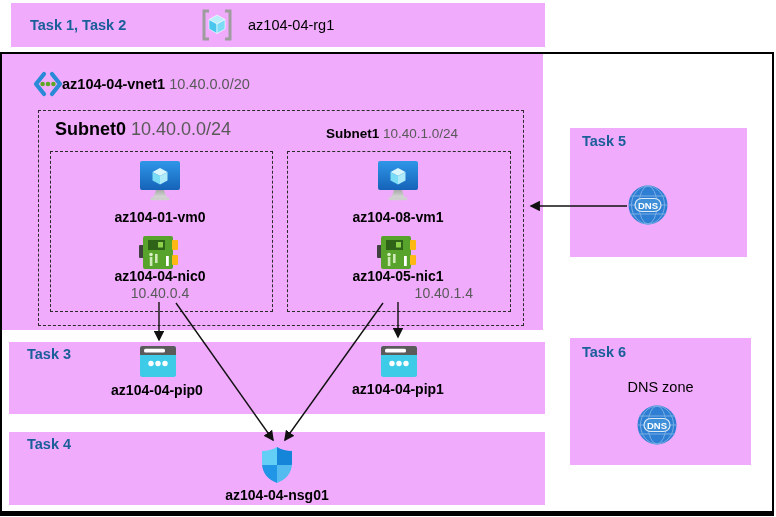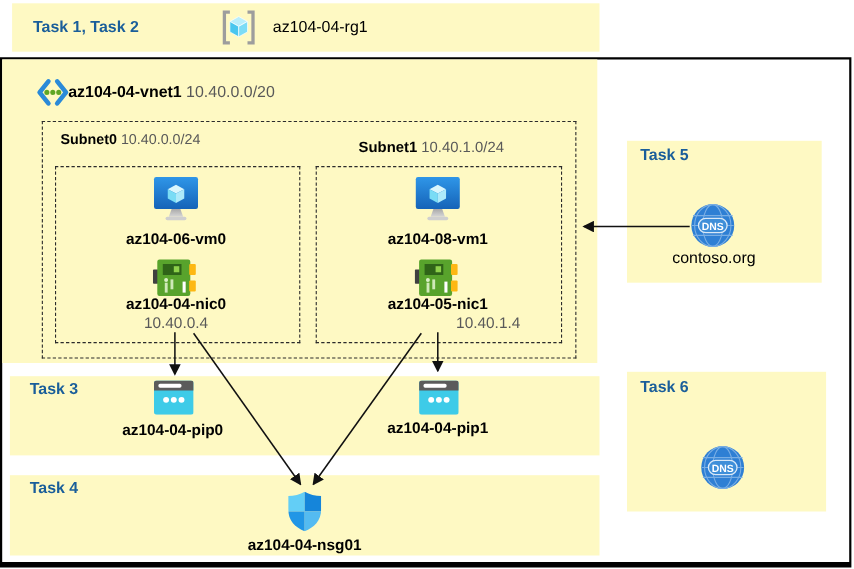--- a/index.html
+++ b/index.html
@@ -3,26 +3,26 @@
 <meta charset="utf-8">
 <style>
   html,body{margin:0;padding:0;}
   body{
     width:776px;height:517px;position:relative;overflow:hidden;
     background:#ffffff;
     font-family:"Liberation Sans", sans-serif;
     -webkit-font-smoothing:antialiased;
   }
   .abs{position:absolute;}
-  .panel{background:#fef9c3;}
+  .panel{background:#f0abfc;}
   .task-label{color:#1a5e9a;font-weight:700;font-size:14.5px;}
   .res-label{font-weight:700;font-size:14px;color:#000;text-align:center;}
   .muted{color:#595959;font-weight:400;}
   .big-label{font-weight:400;font-size:14.5px;color:#000;}
-  .sub-label{font-size:13px;font-weight:700;color:#000;white-space:nowrap;}
+  .sub-label{font-size:18px;font-weight:700;color:#000;white-space:nowrap;}
   .center{text-align:center;}
   .frame{
     border:2px solid #000;border-bottom-width:5px;box-sizing:border-box;
   }
   .dashed{border:1px dashed #2b2b2b;box-sizing:border-box;}
   svg{display:block;}
   #arrow-layer{position:absolute;left:0;top:0;pointer-events:none;}
 </style>
 </head>
 <body>
@@ -94,21 +94,21 @@
 <div class="abs" style="left:137px;top:157px;">
   <svg width="46" height="46" viewBox="0 0 46 46">
     <rect x="3" y="4" width="40" height="29" rx="2" fill="url(#vmface)"></rect>
     <polygon points="23,11 30.5,15 23,19 15.5,15" fill="#d9f6fd"></polygon>
     <polygon points="15.5,15 23,19 23,27.5 15.5,23.5" fill="#7adcf5"></polygon>
     <polygon points="30.5,15 23,19 23,27.5 30.5,23.5" fill="#aeeafa"></polygon>
     <polygon points="19,33 27,33 29.5,40 16.5,40" fill="url(#standg)"></polygon>
     <rect x="13.5" y="40" width="19" height="3.2" rx="1.6" fill="#cfcfcf"></rect>
   </svg>
 </div>
-<div class="abs res-label" style="left:85px;top:209px;width:150px;">az104-06-vm0</div>
+<div class="abs res-label" style="left:85px;top:209px;width:150px;">az104-01-vm0</div>
 <div class="abs" style="left:139px;top:234px;">
   <svg width="40" height="37" viewBox="0 0 40 37">
     <rect x="0" y="11" width="5" height="13" rx="1" fill="#404040"></rect>
     <rect x="4" y="2" width="30" height="33" rx="2" fill="#58a32c"></rect>
     <rect x="33" y="6" width="6" height="10" rx="1" fill="#fdb813"></rect>
     <rect x="33" y="21" width="6" height="10" rx="1" fill="#fdb813"></rect>
     <rect x="9" y="6" width="17" height="10" fill="#2f6418"></rect>
     <rect x="19" y="8" width="5" height="5.5" fill="#8ed14b"></rect>
     <circle cx="12" cy="20.5" r="1.8" fill="#d8efc4"></circle>
     <rect x="10.8" y="23" width="2.6" height="9" fill="#cfe9b8"></rect>
@@ -195,25 +195,25 @@
       <circle cx="20" cy="20" r="19.5" fill="#2e7fd4"></circle>
       <ellipse cx="20" cy="20" rx="9" ry="19" fill="none" stroke="#79aee4" stroke-width="1"></ellipse>
       <ellipse cx="20" cy="20" rx="16.5" ry="19" fill="none" stroke="#79aee4" stroke-width="1"></ellipse>
       <line x1="2" y1="11" x2="38" y2="11" stroke="#79aee4" stroke-width="1"></line>
       <line x1="1" y1="20" x2="39" y2="20" stroke="#79aee4" stroke-width="1"></line>
       <line x1="2" y1="29" x2="38" y2="29" stroke="#79aee4" stroke-width="1"></line>
       <rect x="7" y="13.5" width="26" height="13" rx="6.5" fill="#3f8fd9" stroke="#d8e8f7" stroke-width="1.2"></rect>
       <text x="20" y="23.8" font-size="9.5" font-weight="700" fill="#ffffff" text-anchor="middle" font-family="Liberation Sans, sans-serif">DNS</text>
     </svg>
   </div>
-  <div class="abs big-label center" style="left:0px;top:99px;width:158px;">contoso.org</div>
 </div>
 
 <div class="abs panel" style="left:570px;top:338px;width:181px;height:127px;">
   <div class="abs task-label" style="left:12px;top:6px;">Task 6</div>
+  <div class="abs big-label center" style="left:0px;top:41px;width:181px;">DNS zone</div>
   <div class="abs" style="left:67px;top:67px;">
     <svg width="40" height="40" viewBox="0 0 40 40">
       <circle cx="20" cy="20" r="19.5" fill="#2e7fd4"></circle>
       <ellipse cx="20" cy="20" rx="9" ry="19" fill="none" stroke="#79aee4" stroke-width="1"></ellipse>
       <ellipse cx="20" cy="20" rx="16.5" ry="19" fill="none" stroke="#79aee4" stroke-width="1"></ellipse>
       <line x1="2" y1="11" x2="38" y2="11" stroke="#79aee4" stroke-width="1"></line>
       <line x1="1" y1="20" x2="39" y2="20" stroke="#79aee4" stroke-width="1"></line>
       <line x1="2" y1="29" x2="38" y2="29" stroke="#79aee4" stroke-width="1"></line>
       <rect x="7" y="13.5" width="26" height="13" rx="6.5" fill="#3f8fd9" stroke="#d8e8f7" stroke-width="1.2"></rect>
       <text x="20" y="23.8" font-size="9.5" font-weight="700" fill="#ffffff" text-anchor="middle" font-family="Liberation Sans, sans-serif">DNS</text>

